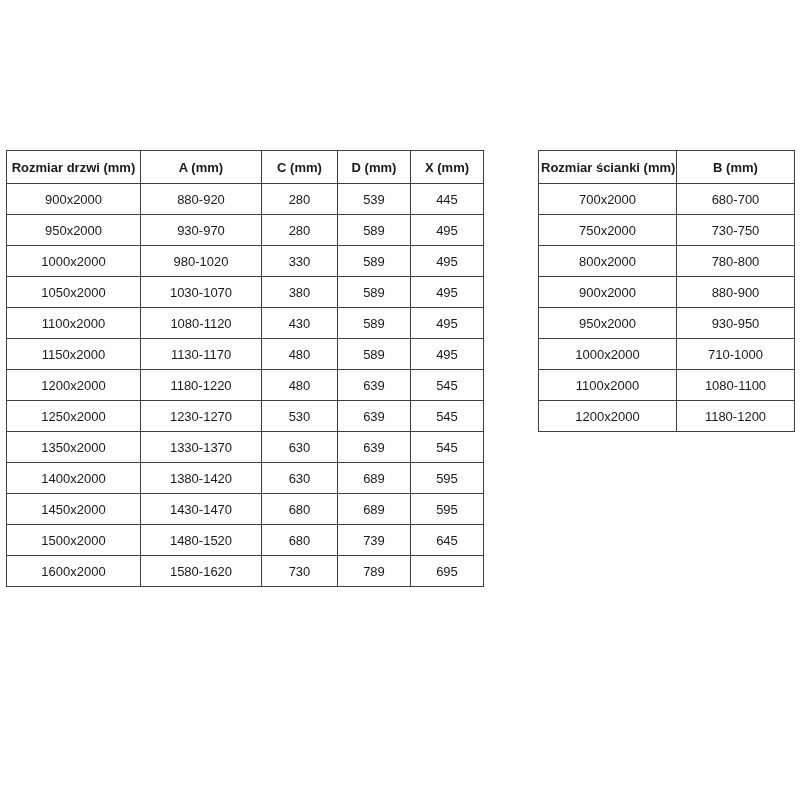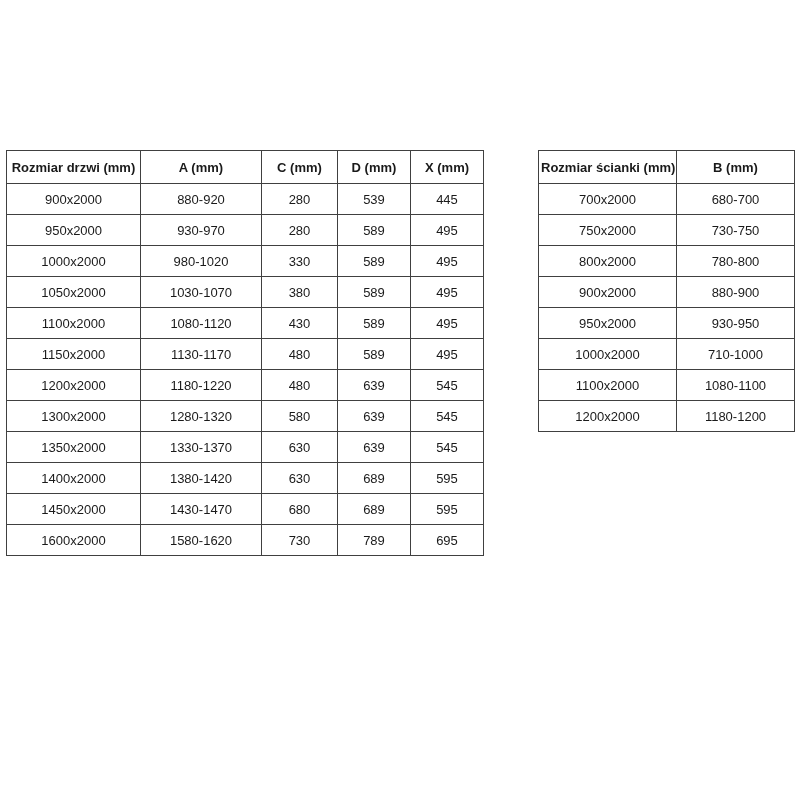--- a/index.html
+++ b/index.html
@@ -104,23 +104,23 @@
           <td>495</td>
         </tr>
         <tr>
           <td>1200x2000</td>
           <td>1180-1220</td>
           <td>480</td>
           <td>639</td>
           <td>545</td>
         </tr>
         <tr>
-          <td>1300x2000</td>
-          <td>1280-1320</td>
-          <td>580</td>
+          <td>1250x2000</td>
+          <td>1230-1270</td>
+          <td>530</td>
           <td>639</td>
           <td>545</td>
         </tr>
         <tr>
           <td>1350x2000</td>
           <td>1330-1370</td>
           <td>630</td>
           <td>639</td>
           <td>545</td>
         </tr>
@@ -130,20 +130,27 @@
           <td>630</td>
           <td>689</td>
           <td>595</td>
         </tr>
         <tr>
           <td>1450x2000</td>
           <td>1430-1470</td>
           <td>680</td>
           <td>689</td>
           <td>595</td>
+        </tr>
+        <tr>
+          <td>1500x2000</td>
+          <td>1480-1520</td>
+          <td>680</td>
+          <td>739</td>
+          <td>645</td>
         </tr>
         <tr>
           <td>1600x2000</td>
           <td>1580-1620</td>
           <td>730</td>
           <td>789</td>
           <td>695</td>
         </tr>
       </tbody>
   </table>

